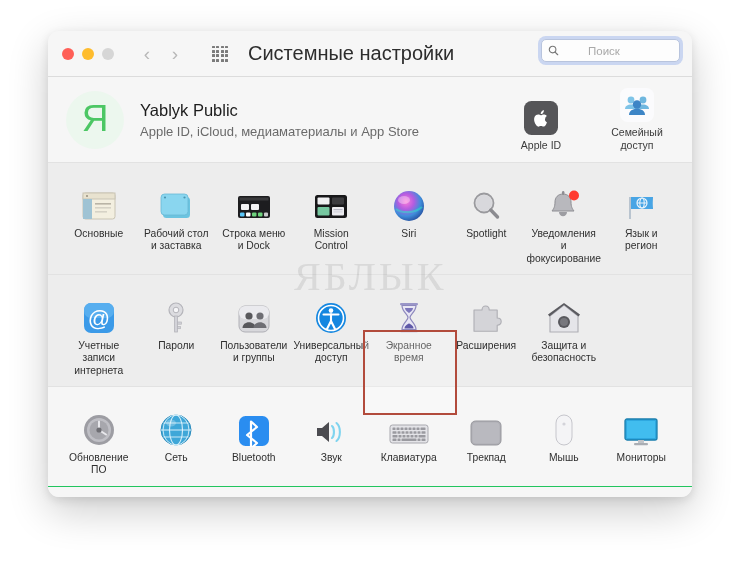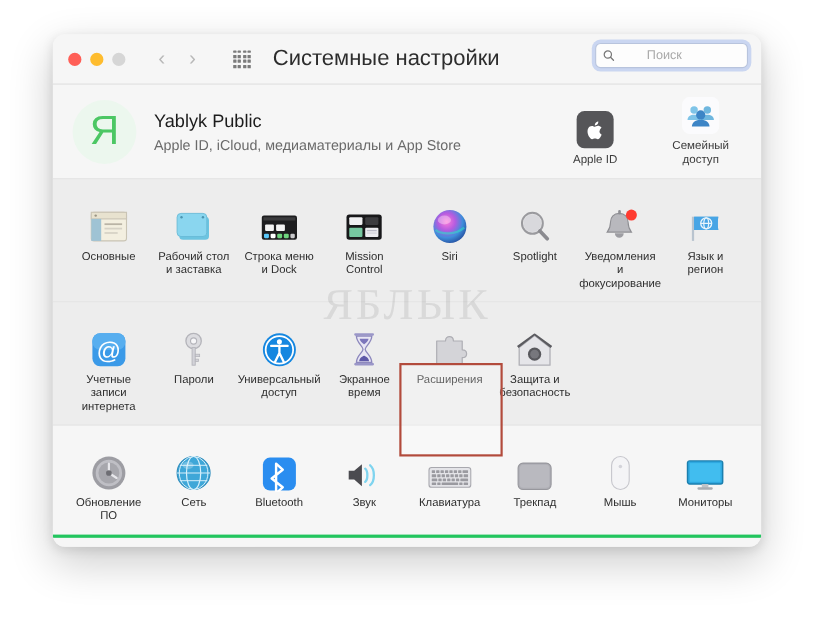--- a/index.html
+++ b/index.html
@@ -100,21 +100,21 @@
     align-items: center; gap: 4px;
   }
   .acc-label {
     font-size: 10.5px; color: #3c3c3c; text-align: center;
     line-height: 1.15; white-space: pre-line;
   }
 
   
   .pane { padding: 11px 12px 9px 12px; }
   .pane.alt  { background: #ededed; border-bottom: 1px solid #e2e2e2; }
-  .pane.plain{ background: #f6f6f6; border-bottom: 3px solid #22c55e; }
+  .pane.plain{ background: #f6f6f6; border-bottom: 1px solid #22c55e; }
   .pane.last { background: #f6f6f6; border-bottom: none; }
 
   .row {
     display: grid;
     grid-template-columns: repeat(8, 1fr);
   }
   .cell {
     position: relative;
     display: flex; flex-direction: column; align-items: center;
     padding-top: 7px; min-height: 77px;
@@ -380,20 +380,34 @@
             <circle cx="15" cy="9" r="7" fill="#dcdce0" stroke="#b4b4ba" stroke-width="1.2"></circle>
             <circle cx="15" cy="9" r="2.8" fill="#f6f6f8" stroke="#b4b4ba" stroke-width="1"></circle>
             <rect x="13.6" y="15" width="2.9" height="16" fill="#d2d2d8" stroke="#b4b4ba" stroke-width="0.8"></rect>
             <rect x="16.5" y="21" width="4" height="2.2" fill="#d2d2d8" stroke="#b4b4ba" stroke-width="0.7"></rect>
             <rect x="16.5" y="25.5" width="3" height="2.2" fill="#d2d2d8" stroke="#b4b4ba" stroke-width="0.7"></rect>
           </svg>
         </div>
         <div class="caption">Пароли</div>
       </div>
 
+      <div class="cell">
+        <div class="glyph">
+          <svg width="34" height="32" viewBox="0 0 34 32">
+            <rect x="2" y="3" width="30" height="26" rx="6" fill="#d8d8dc" stroke="#b0b0b6" stroke-width="1"></rect>
+            <rect x="2" y="3" width="30" height="13" rx="6" fill="#eaeaee"></rect>
+            <circle cx="12" cy="13" r="3.6" fill="#58585c"></circle>
+            <path d="M5.5 25c0-3.6 2.9-5.8 6.5-5.8s6.5 2.2 6.5 5.8z" fill="#58585c"></path>
+            <circle cx="23" cy="13" r="3.6" fill="#6e6e74"></circle>
+            <path d="M16.5 25c0-3.6 2.9-5.8 6.5-5.8s6.5 2.2 6.5 5.8z" fill="#6e6e74"></path>
+          </svg>
+        </div>
+        <div class="caption">Пользователи
+и группы</div>
+      </div>
 
       <div class="cell">
         <div class="glyph">
           <svg width="34" height="34" viewBox="0 0 34 34">
             <circle cx="17" cy="17" r="15" fill="#1587e0"></circle>
             <circle cx="17" cy="17" r="12.5" fill="none" stroke="#ffffff" stroke-width="1.6"></circle>
             <circle cx="17" cy="9.6" r="2.3" fill="#ffffff"></circle>
             <path d="M9.5 13.5h15M17 13v7M17 20l-4 8M17 20l4 8" stroke="#ffffff" stroke-width="2.1" stroke-linecap="round" fill="none"></path>
           </svg>
         </div>

